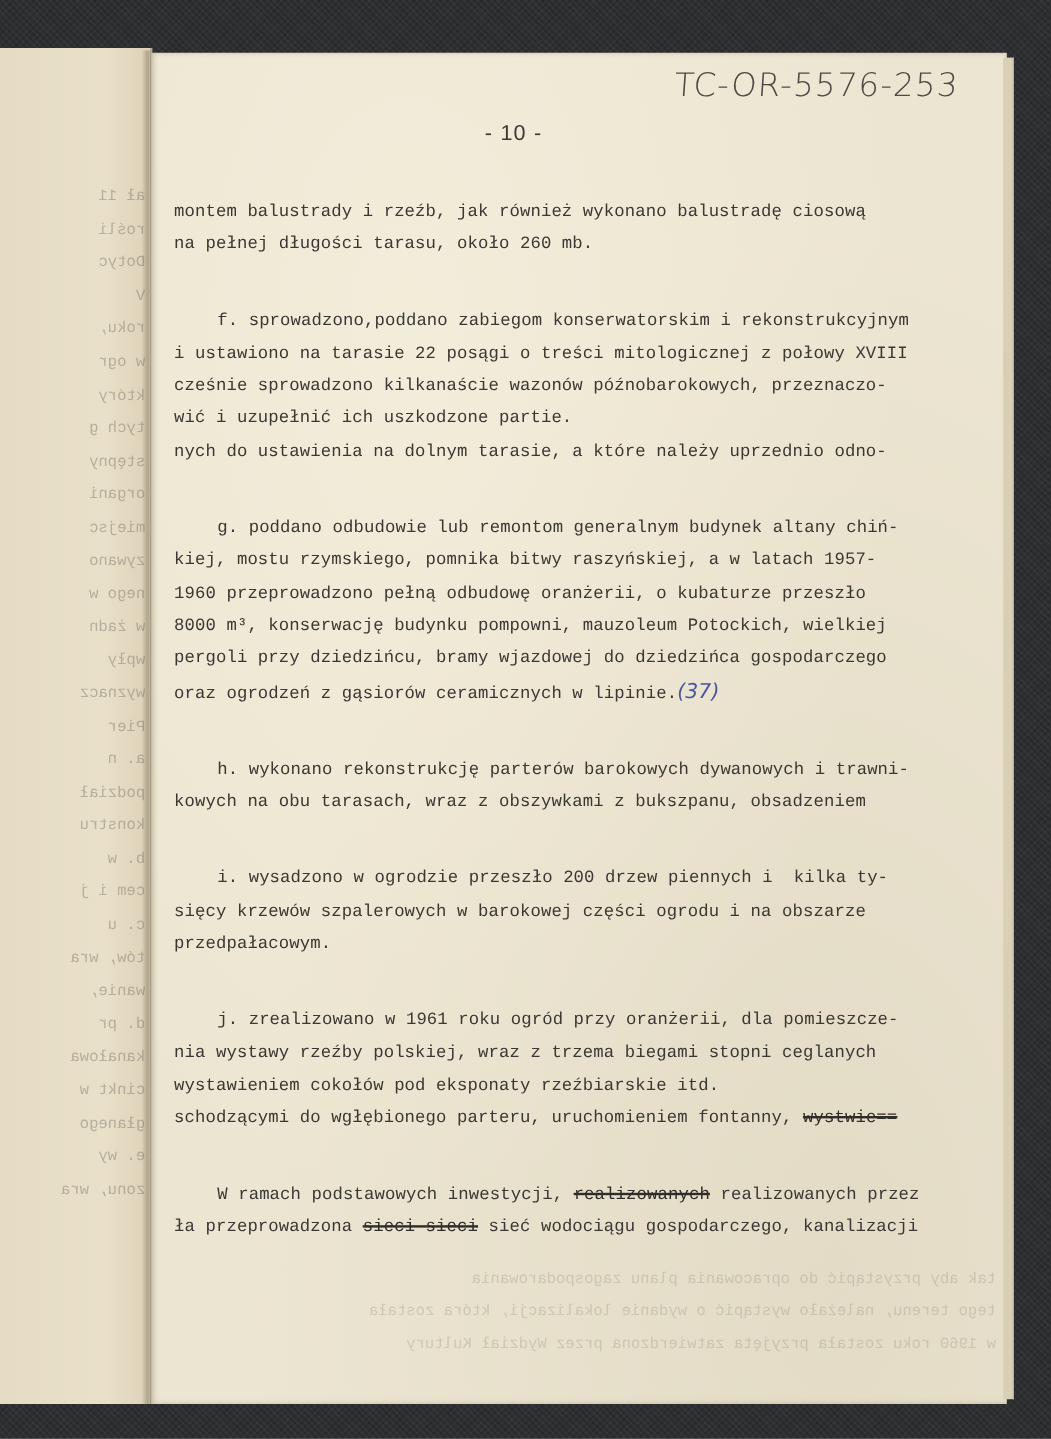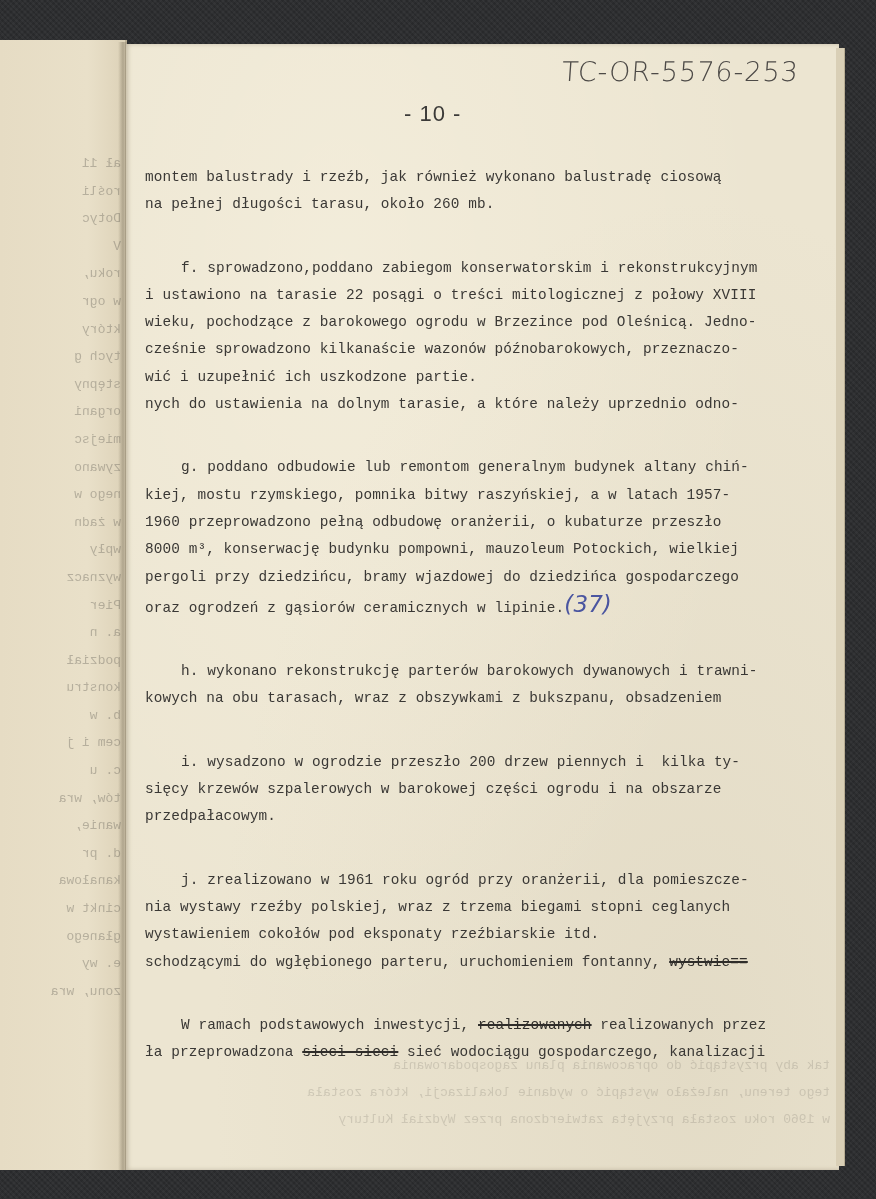--- a/index.html
+++ b/index.html
@@ -73,21 +73,21 @@
     font-weight: 300;
     letter-spacing: 1px;
     color: #4d4a47;
     transform: skewX(-4deg);
   }
 
   .page-number {
     position: absolute;
     left: 404px; top: 101px;
     font-family: "Liberation Sans", sans-serif;
-    font-size: 22px;
+    font-size: 18px;
     color: #3b3a38;
     letter-spacing: 1px;
   }
 
   .body-text {
     position: absolute;
     left: 145px; top: 164px;
     width: 690px;
     font-family: "Liberation Mono", "DejaVu Sans Mono", monospace;
     font-size: 14.4px;
@@ -96,21 +96,21 @@
     letter-spacing: 0.1px;
   }
   .para { margin: 0 0 13px 0; }
   .line { white-space: pre; display: block; }
   .indent { padding-left: 36px; margin-top: 36px; }
   .strike { text-decoration: line-through; text-decoration-thickness: 2px; color: #2f2d2a; }
   .annotation {
     font-family: "DejaVu Sans", sans-serif;
     font-style: italic;
     color: #4a55a0;
-    font-size: 23px;
+    font-size: 17px;
   }
 
   .bleed-through {
     position: absolute;
     left: 190px; top: 1052px;
     width: 640px;
     font-size: 13px;
     line-height: 27px;
     color: rgba(110,105,95,0.22);
     transform: scaleX(-1);
@@ -170,21 +170,20 @@
   <div class="body-text">
 
     <div class="para">
       <span class="line">montem balustrady i rzeźb, jak również wykonano balustradę ciosową</span>
       <span class="line">na pełnej długości tarasu, około 260 mb.</span>
     </div>
 
     <div class="para">
       <span class="line indent">f. sprowadzono,poddano zabiegom konserwatorskim i rekonstrukcyjnym</span>
       <span class="line">i ustawiono na tarasie 22 posągi o treści mitologicznej z połowy XVIII</span>
-      <span class="line">wieku, pochodzące z barokowego ogrodu w Brzezince pod Oleśnicą. Jedno-</span>
       <span class="line">cześnie sprowadzono kilkanaście wazonów późnobarokowych, przeznaczo-</span>
       <span class="line">wić i uzupełnić ich uszkodzone partie.</span>
       <span class="line">nych do ustawienia na dolnym tarasie, a które należy uprzednio odno-</span>
     </div>
 
     <div class="para">
       <span class="line indent">g. poddano odbudowie lub remontom generalnym budynek altany chiń-</span>
       <span class="line">kiej, mostu rzymskiego, pomnika bitwy raszyńskiej, a w latach 1957-</span>
       <span class="line">1960 przeprowadzono pełną odbudowę oranżerii, o kubaturze przeszło</span>
       <span class="line">8000 m³, konserwację budynku pompowni, mauzoleum Potockich, wielkiej</span>

